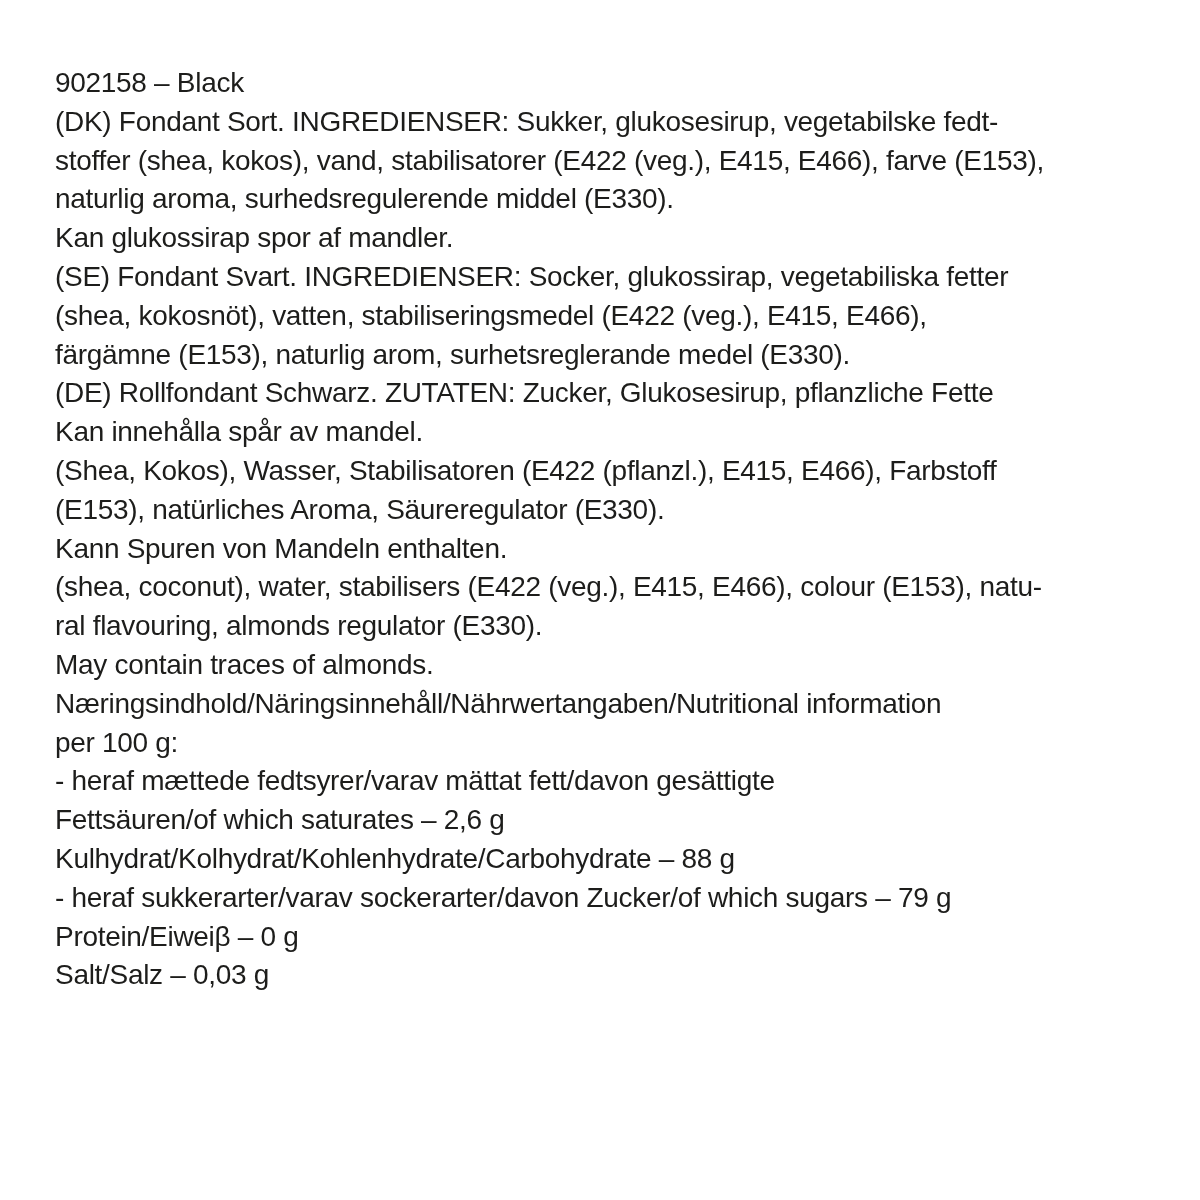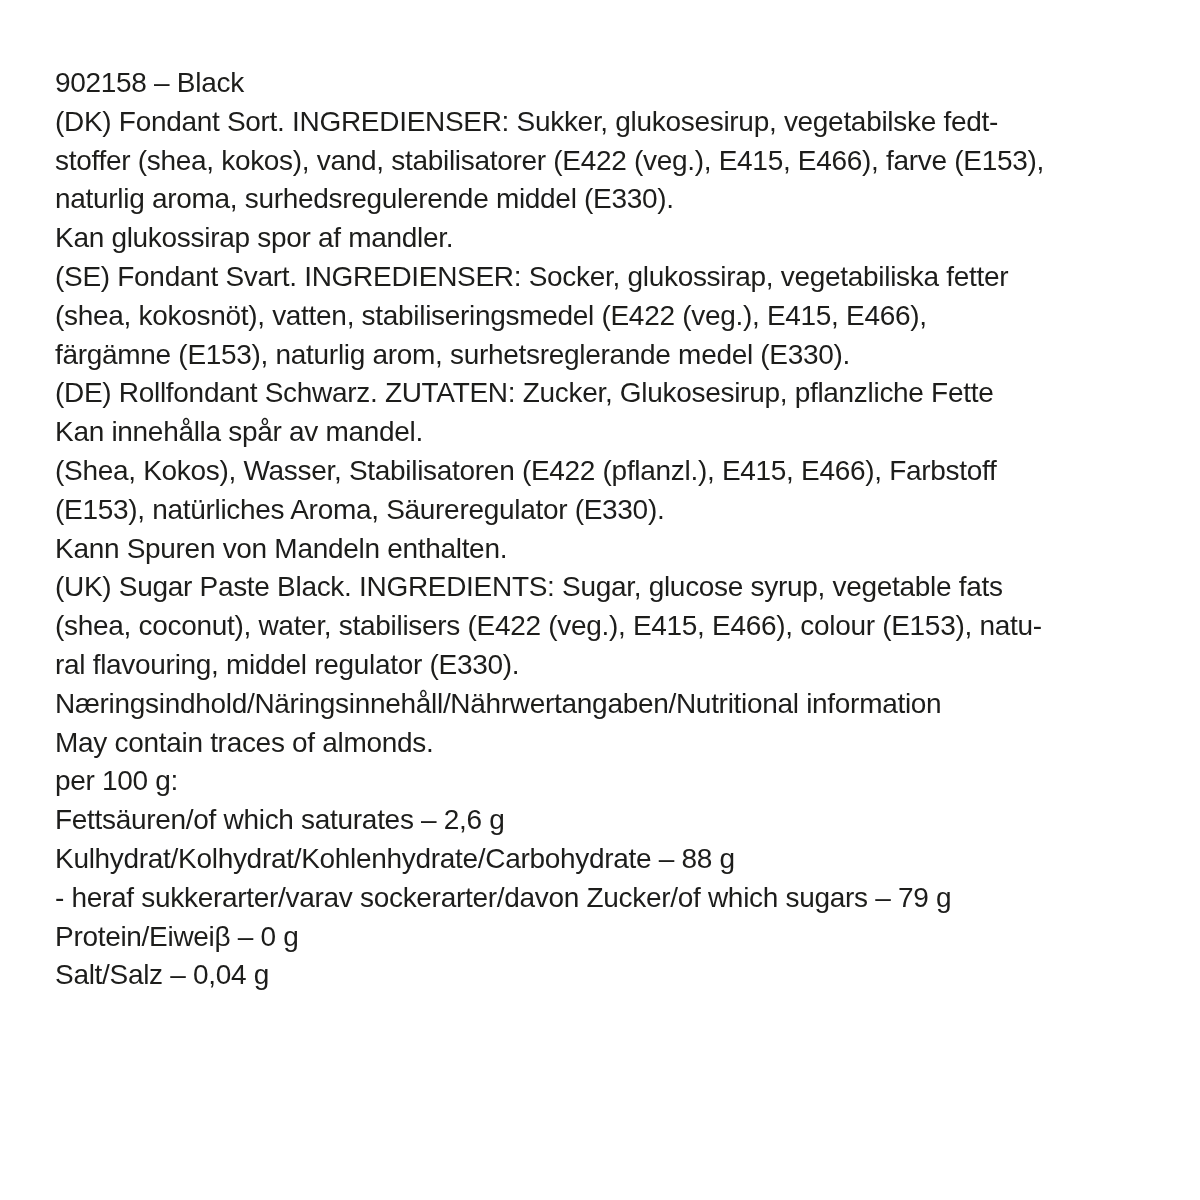--- a/index.html
+++ b/index.html
@@ -47,25 +47,25 @@
       <div class="line">naturlig aroma, surhedsregulerende middel (E330).</div>
       <div class="line">Kan glukossirap spor af mandler.</div>
       <div class="line">(SE) Fondant Svart. INGREDIENSER: Socker, glukossirap, vegetabiliska fetter</div>
       <div class="line">(shea, kokosnöt), vatten, stabiliseringsmedel (E422 (veg.), E415, E466),</div>
       <div class="line">färgämne (E153), naturlig arom, surhetsreglerande medel (E330).</div>
       <div class="line">(DE) Rollfondant Schwarz. ZUTATEN: Zucker, Glukosesirup, pflanzliche Fette</div>
       <div class="line">Kan innehålla spår av mandel.</div>
       <div class="line">(Shea, Kokos), Wasser, Stabilisatoren (E422 (pflanzl.), E415, E466), Farbstoff</div>
       <div class="line">(E153), natürliches Aroma, Säureregulator (E330).</div>
       <div class="line">Kann Spuren von Mandeln enthalten.</div>
-      <div class="line">(UK) Sugar Paste Black. INGREDIENTS: Sugar, glucose syrup, vegetable fats</div>
       <div class="line">(shea, coconut), water, stabilisers (E422 (veg.), E415, E466), colour (E153), natu-</div>
-      <div class="line">ral flavouring, middel regulator (E330).</div>
+      <div class="line">ral flavouring, almonds regulator (E330).</div>
+      <div class="line">May contain traces of almonds.</div>
       <div class="line">Næringsindhold/Näringsinnehåll/Nährwertangaben/Nutritional information</div>
-      <div class="line">May contain traces of almonds.</div>
       <div class="line">per 100 g:</div>
+      <div class="line">- heraf mættede fedtsyrer/varav mättat fett/davon gesättigte</div>
       <div class="line">Fettsäuren/of which saturates – 2,6 g</div>
       <div class="line">Kulhydrat/Kolhydrat/Kohlenhydrate/Carbohydrate – 88 g</div>
       <div class="line">- heraf sukkerarter/varav sockerarter/davon Zucker/of which sugars – 79 g</div>
       <div class="line">Protein/Eiweiβ – 0 g</div>
-      <div class="line">Salt/Salz – 0,04 g</div>
+      <div class="line">Salt/Salz – 0,03 g</div>
     </div>
 </div>
 
 </body></html>

